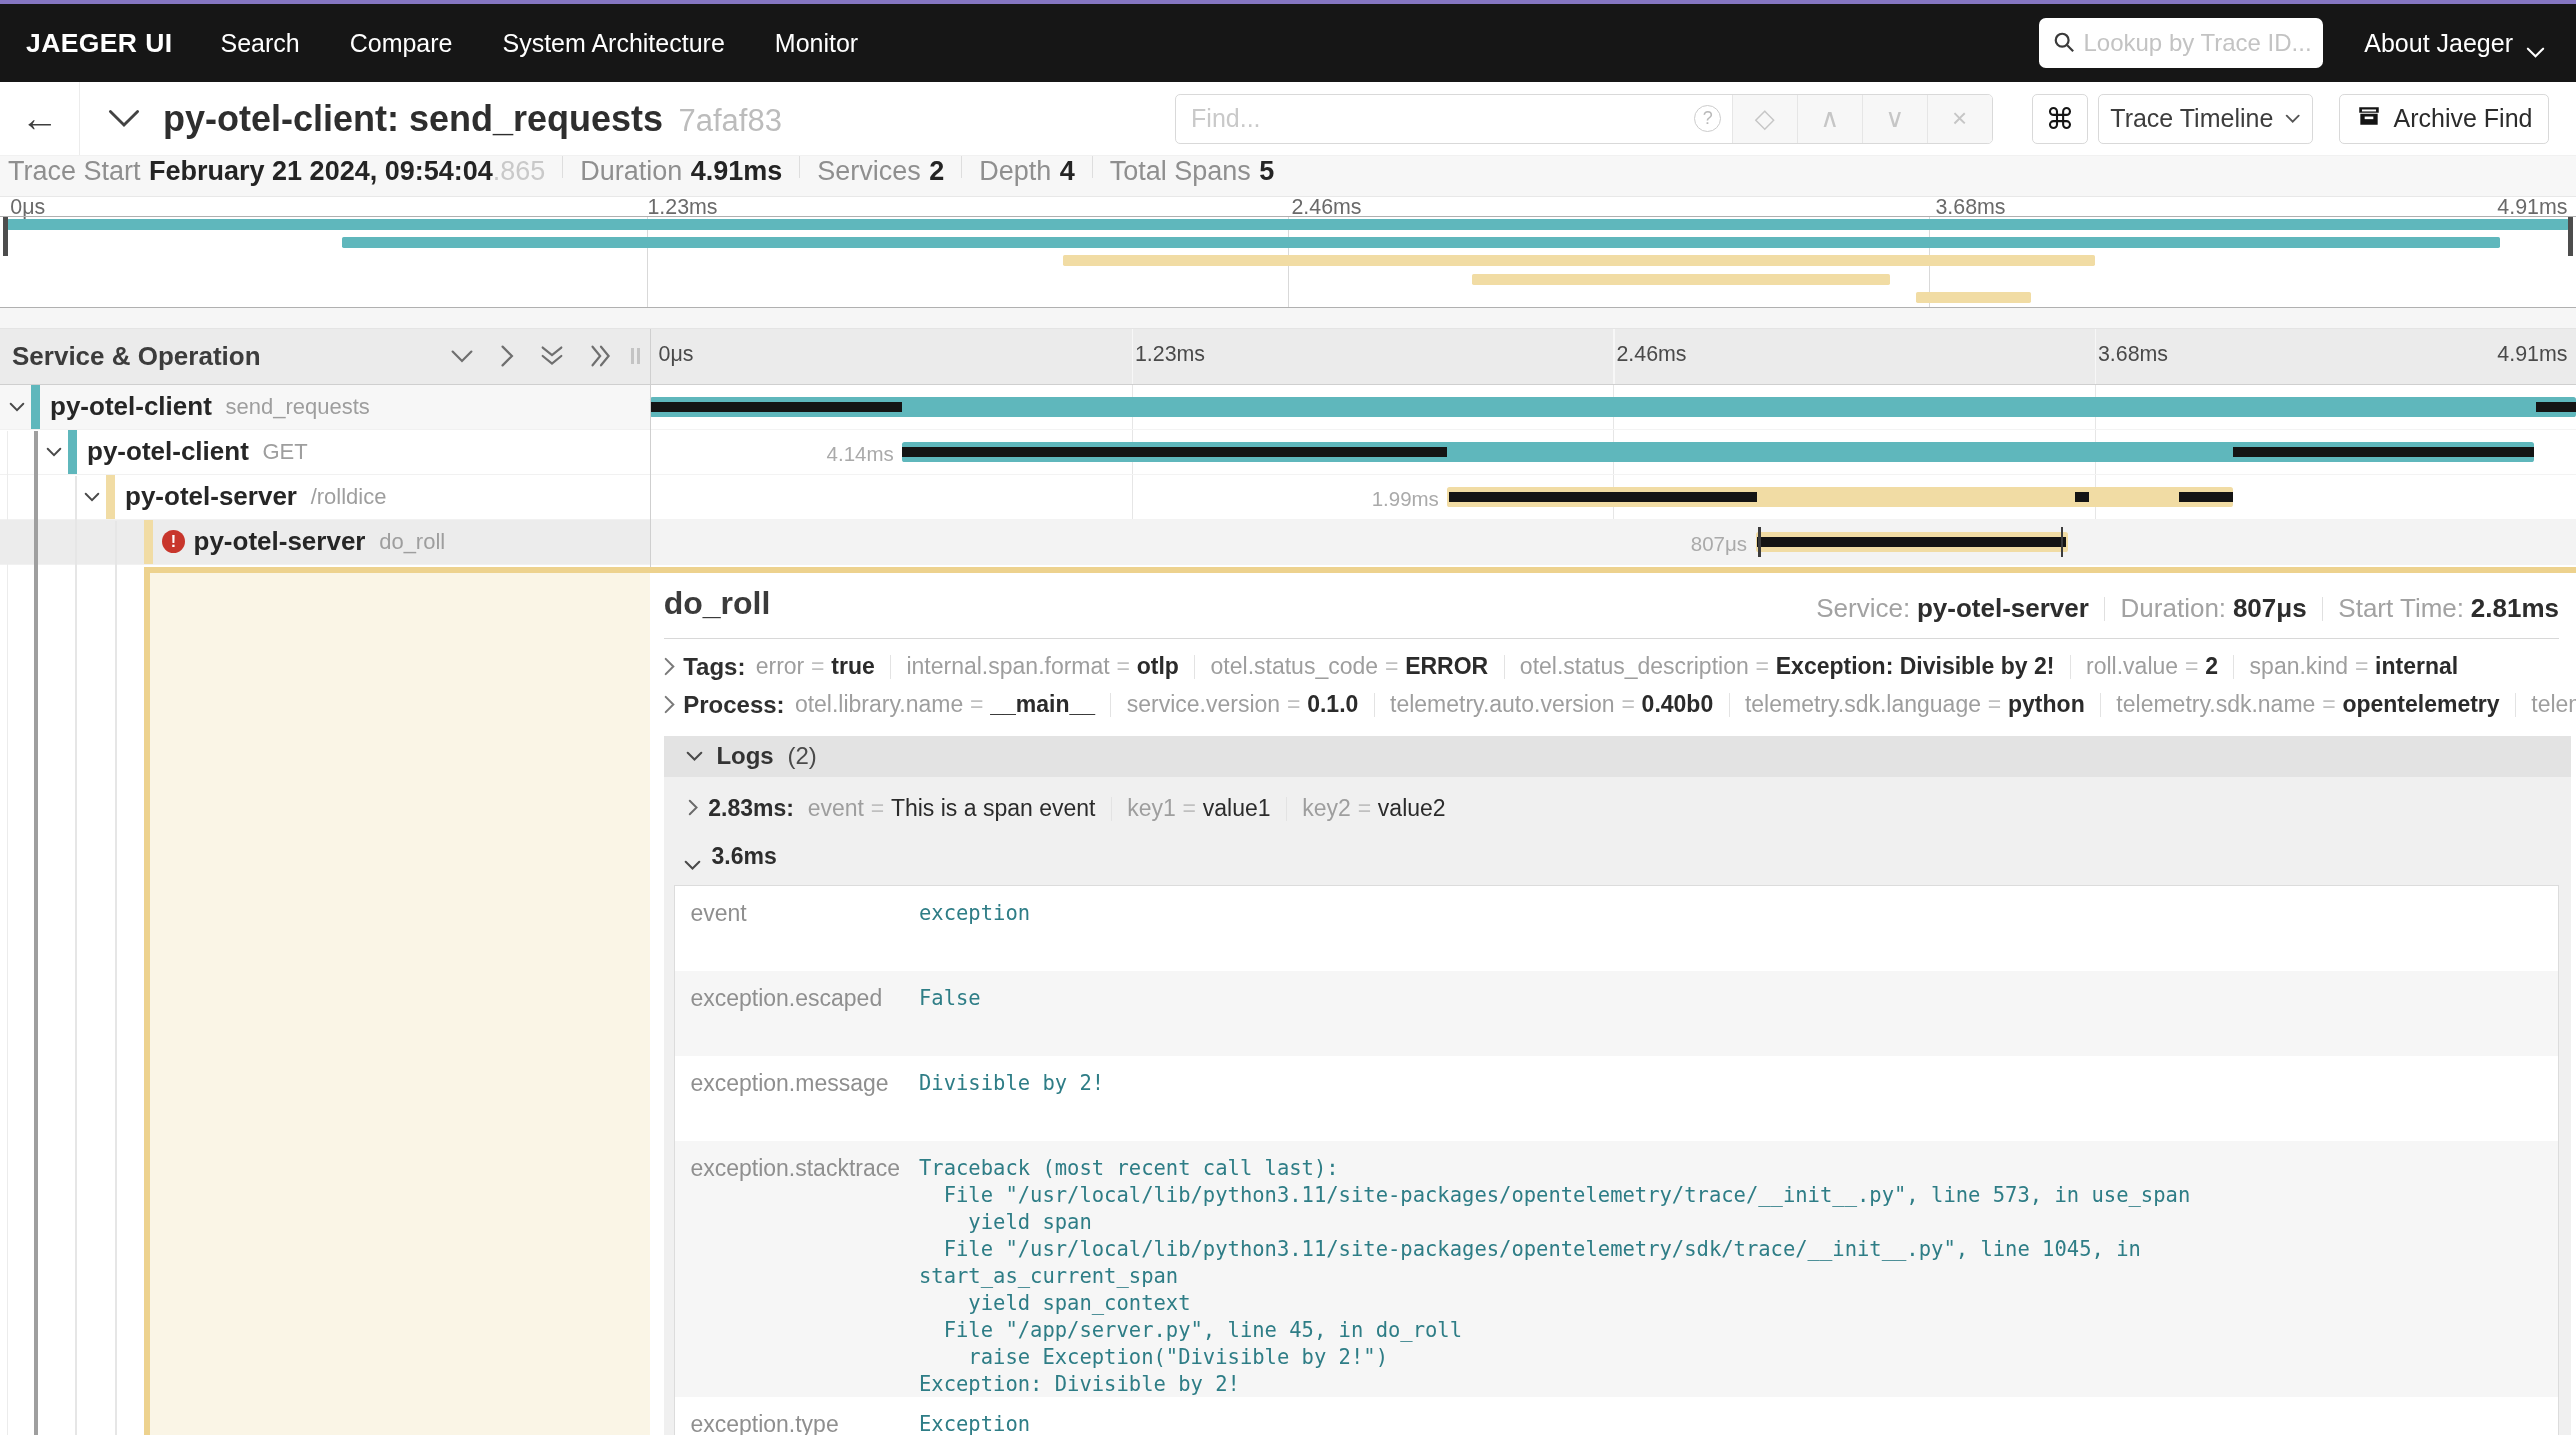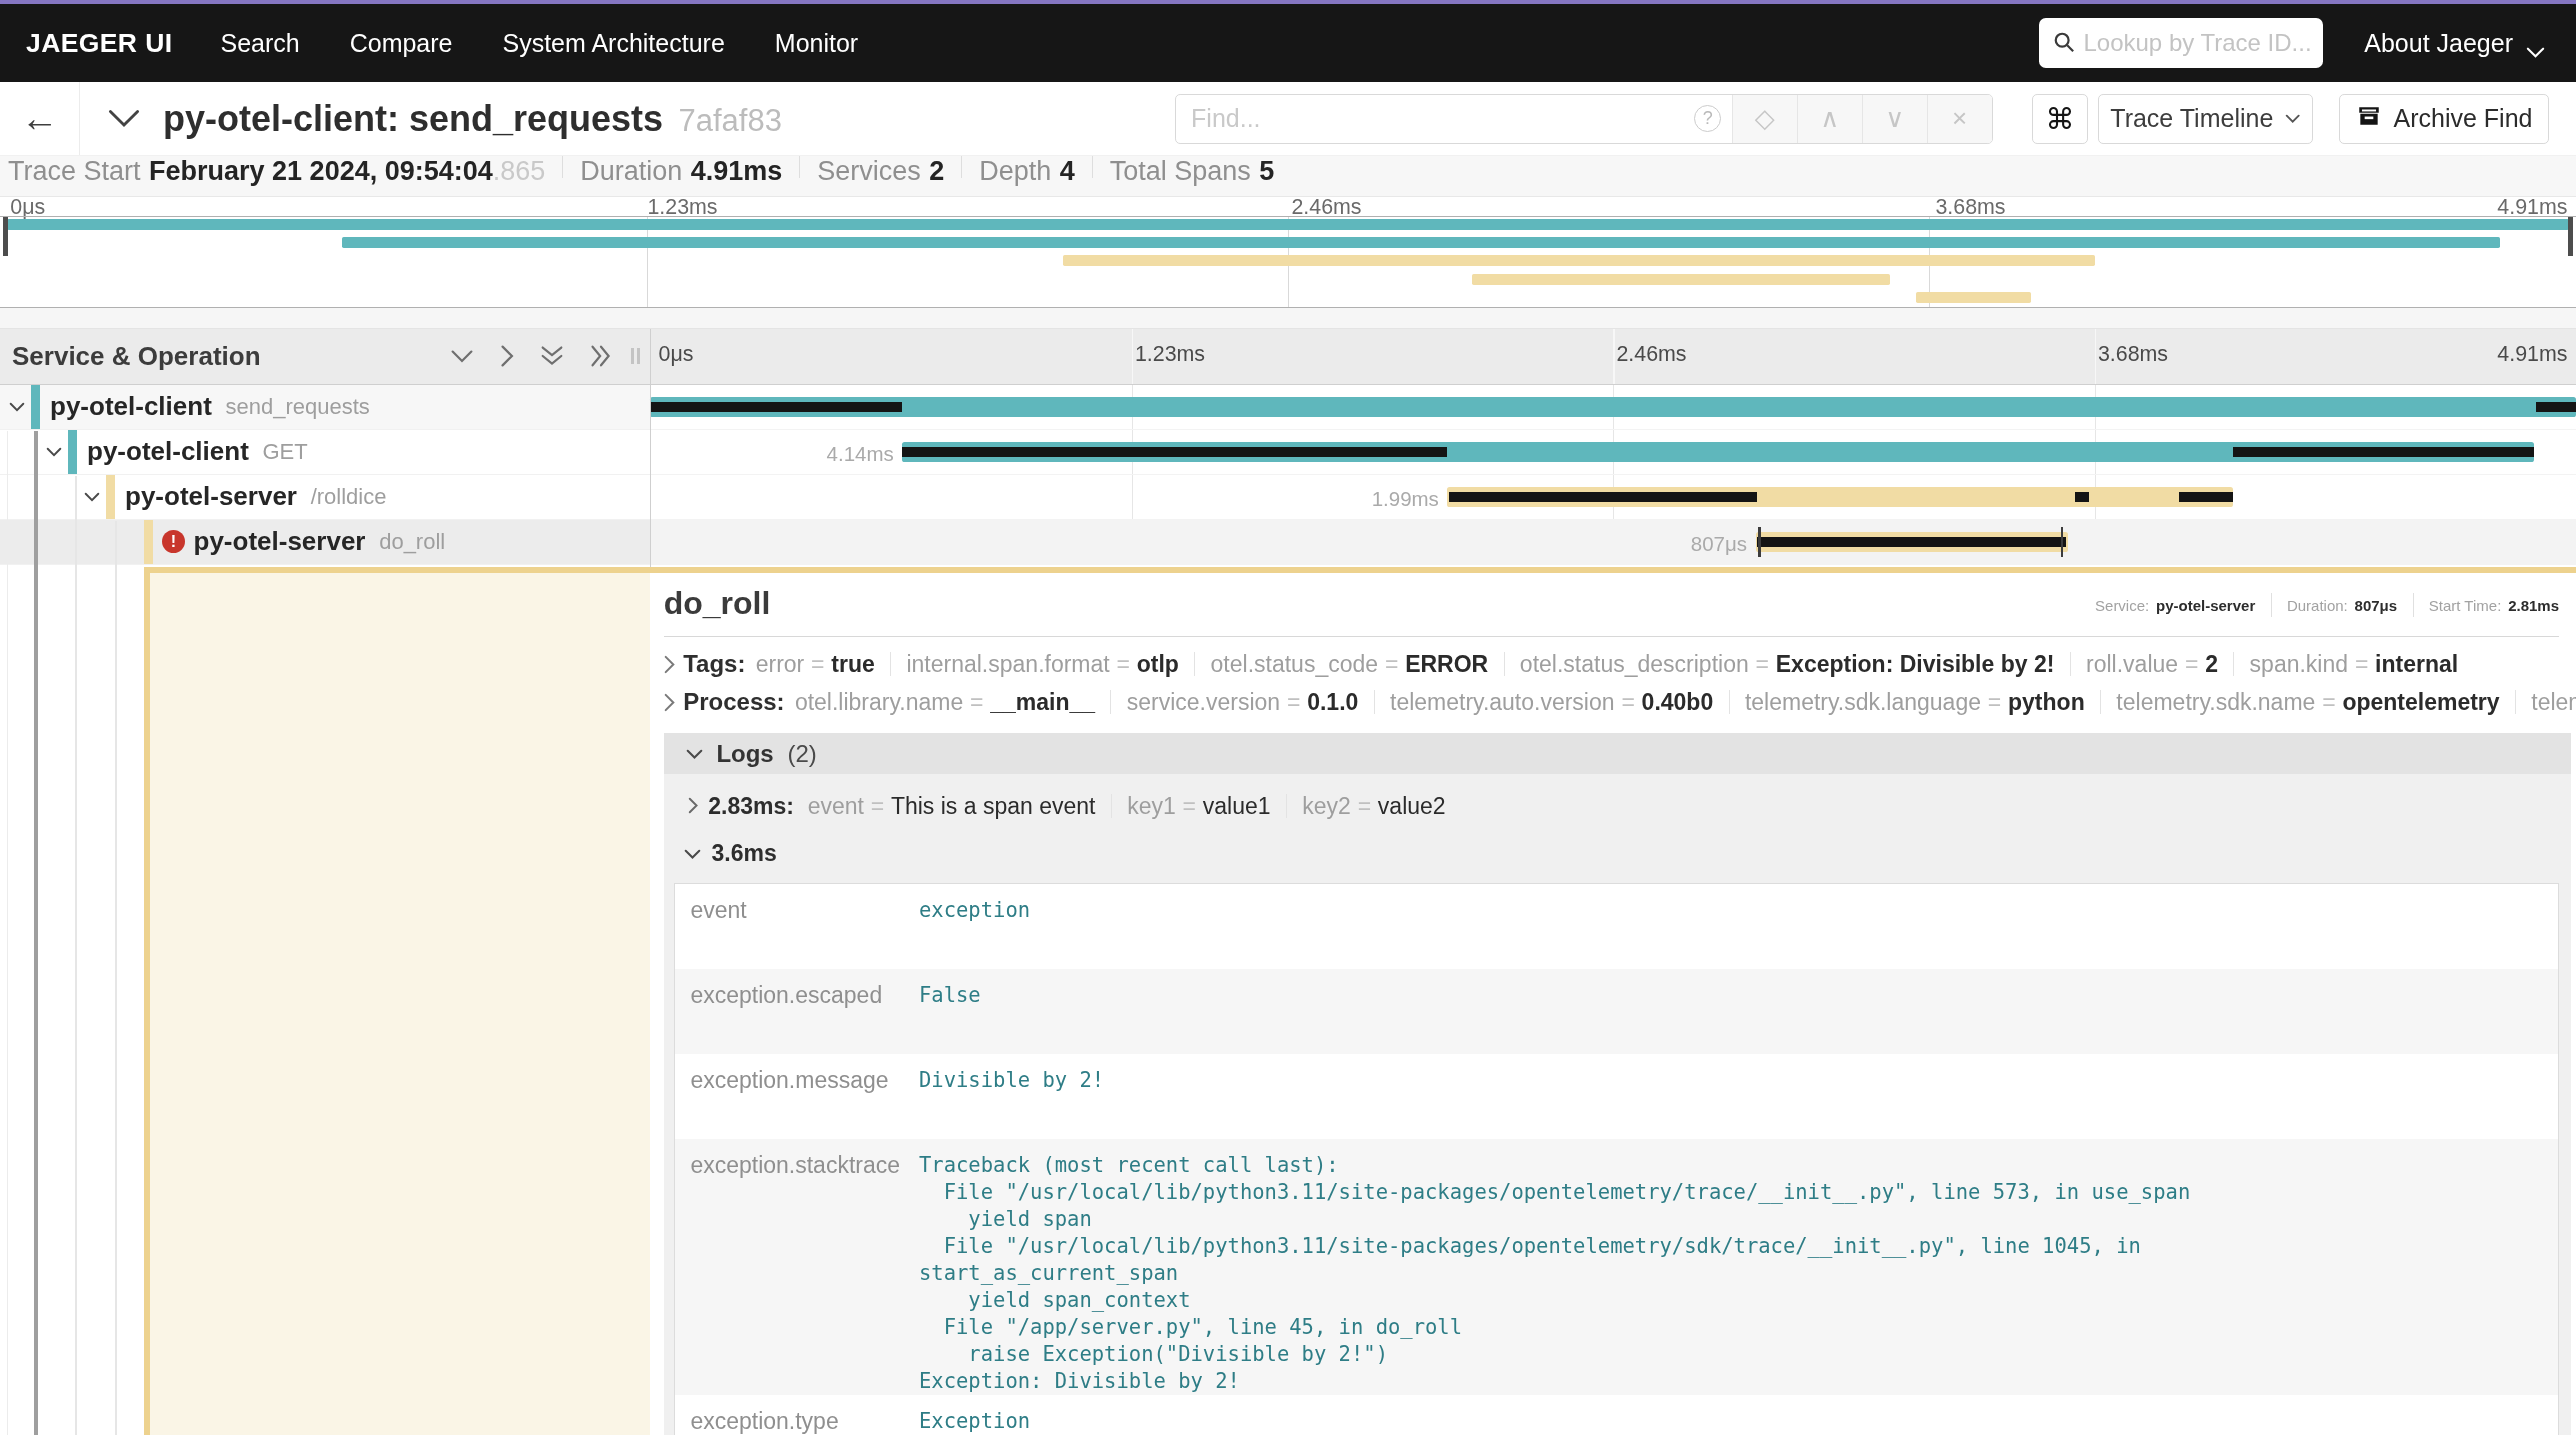--- a/index.html
+++ b/index.html
@@ -101,21 +101,21 @@
   .rgrid { position:absolute; top:0; bottom:0; left:0; right:0; pointer-events:none; }
   .span-bar { position:absolute; top:12px; height:20.5px; border-radius:2.6px; cursor:pointer; }
   .black-seg { position:absolute; top:17px; height:10.3px; background:#141414; }
   .log-tick { position:absolute; top:7.7px; height:30px; width:2.6px; background:#3c3c3c; }
   .dur-label { position:absolute; top:12px; font-size:20.5px; color:#aaaaaa; white-space:nowrap; }
 
   
   .detail { margin-top:6.8px; flex:1; background:#fff; overflow:hidden; padding-left:13.7px; min-width:0; }
   .detail-head { display:flex; align-items:flex-start; padding-top:13.7px; padding-right:17px; }
   .detail-title { font-size:32px; font-weight:700; color:#3b3b3b; }
-  .detail-meta { margin-left:auto; display:flex; align-items:center; padding-top:8.5px; font-size:15px; }
+  .detail-meta { margin-left:auto; display:flex; align-items:center; padding-top:8.5px; font-size:26px; }
   .meta-label { color:#a2a2a2; margin-right:6.8px; }
   .meta-value { color:#2d2d2d; font-weight:700; }
   .meta-sep { width:0.9px; height:24px; background:#e0e0e0; margin:0 15.4px; }
   .detail-divider { border-top:0.9px solid #d8d8d8; margin:13.7px 17px 0 0; }
 
   .kv-line { display:flex; align-items:center; margin-top:8.5px; height:38px; cursor:pointer; }
   .kv-line .line-label { font-size:24px; font-weight:700; color:#2f2f2f; margin:0 10.3px 0 8.5px; }
   .kv { display:flex; align-items:flex-start; font-size:23px; white-space:nowrap; }
   .kv .k { color:#9e9e9e; }
   .kv .eq { color:#c0c0c0; margin:0 6.8px; }
@@ -125,21 +125,21 @@
   .overflow-k { font-size:23px; color:#9e9e9e; }
 
   .logs { margin-top:12px; margin-right:5.1px; }
   .logs-head { height:41px; background:#e3e3e3; display:flex; align-items:center;
     padding-left:22px; gap:13.7px; cursor:pointer; }
   .logs-title { font-size:24px; font-weight:700; color:#333; }
   .logs-count { font-size:24px; color:#4a4a4a; }
   .logs-body { background:#f0f0f0; padding:3.4px 12px 12px 10.3px; }
   .log-sum { display:flex; align-items:baseline; padding:15.4px 0 6.8px 13.7px; cursor:pointer; }
   .log-time { font-size:23px; font-weight:700; color:#2d2d2d; margin:0 13.7px 0 10.3px; }
-  .log-exp-head { display:flex; align-items:center; padding:13.7px 0 8.5px 10.3px; cursor:pointer; }
+  .log-exp-head { display:flex; align-items:flex-end; padding:13.7px 0 8.5px 10.3px; cursor:pointer; }
   .kv-table { margin-top:6.8px; background:#fff; border:0.9px solid #dcdcdc; }
   .kv-row { display:flex; }
   .kv-row.alt { background:#f6f6f6; }
   .kv-row .key { width:244px; flex-shrink:0; padding:13.7px 0 0 15.4px; font-size:23px; color:#8f8f8f; }
   .kv-row .val { padding:13.7px 0 0 0; font-family:"DejaVu Sans Mono", monospace;
     font-size:20.5px; color:#2E7D86; line-height:26px; }
   .val pre { font-family:"DejaVu Sans Mono", monospace; font-size:20.5px; line-height:27px;
     color:#2E7D86; white-space:pre-wrap; overflow-wrap:anywhere; width:1451px; }
 
   svg.chev { display:block; }

